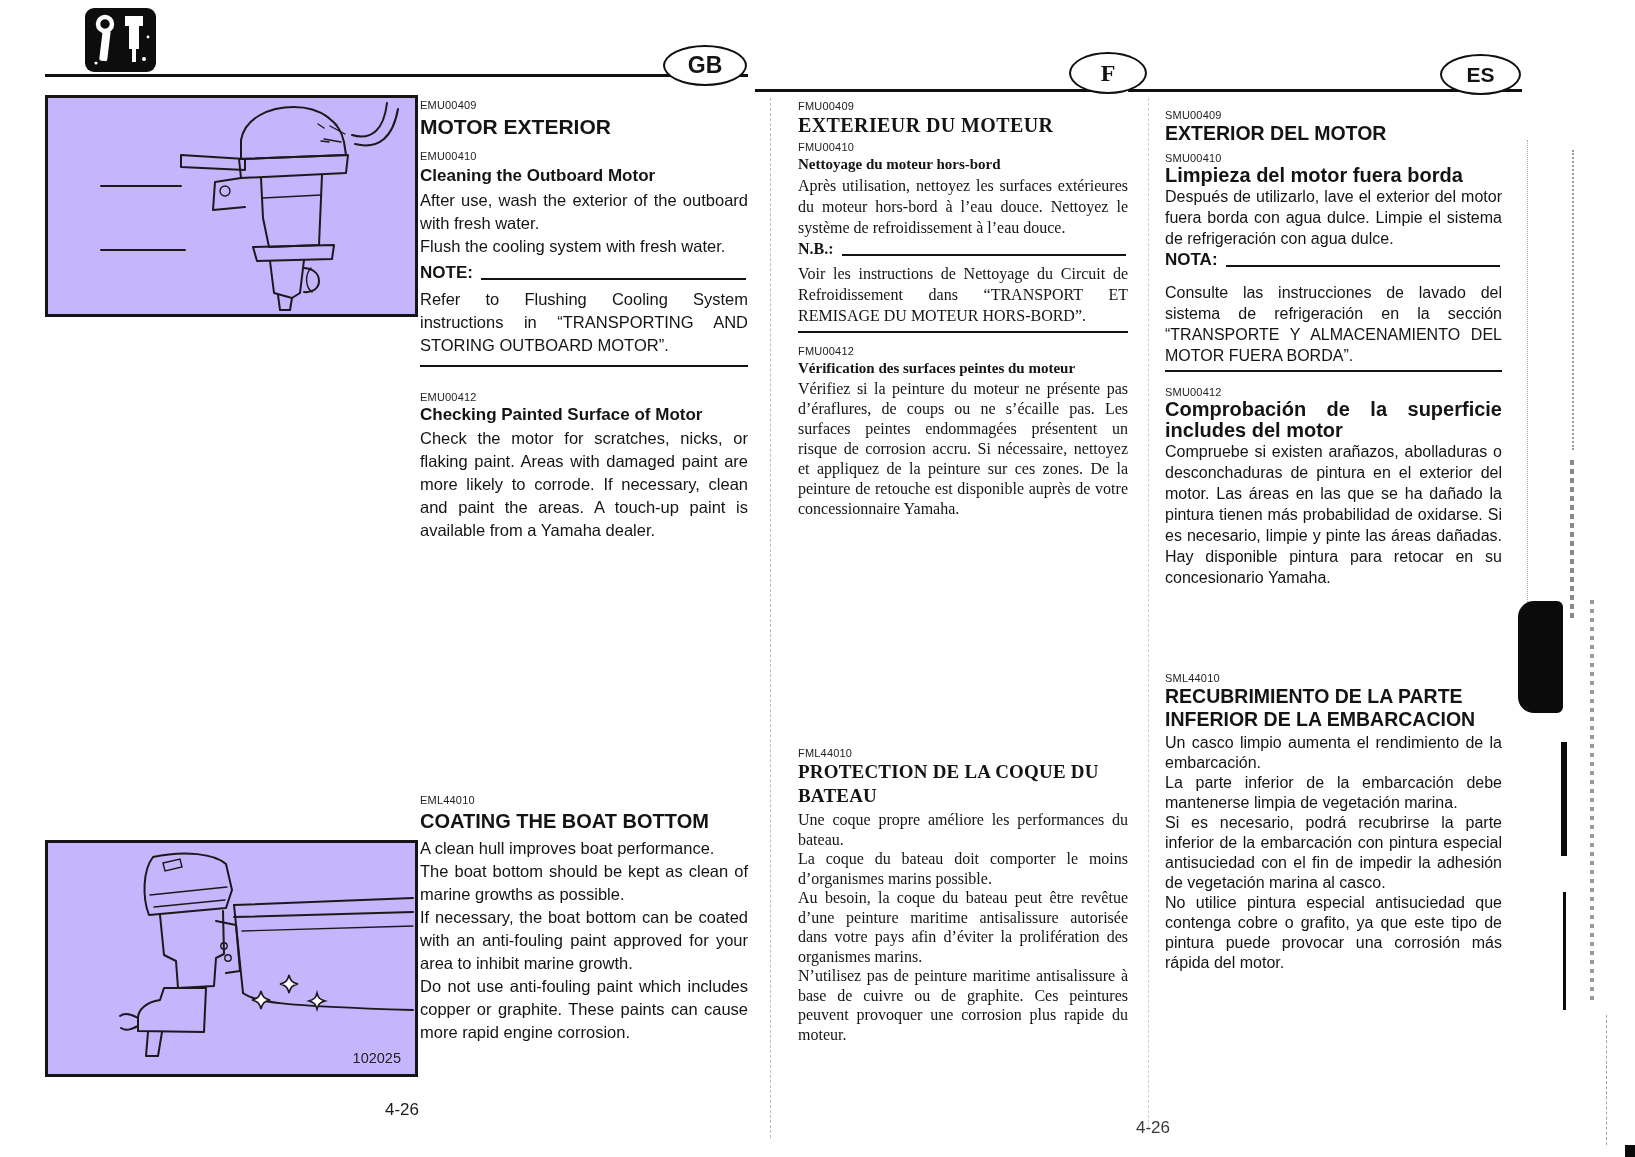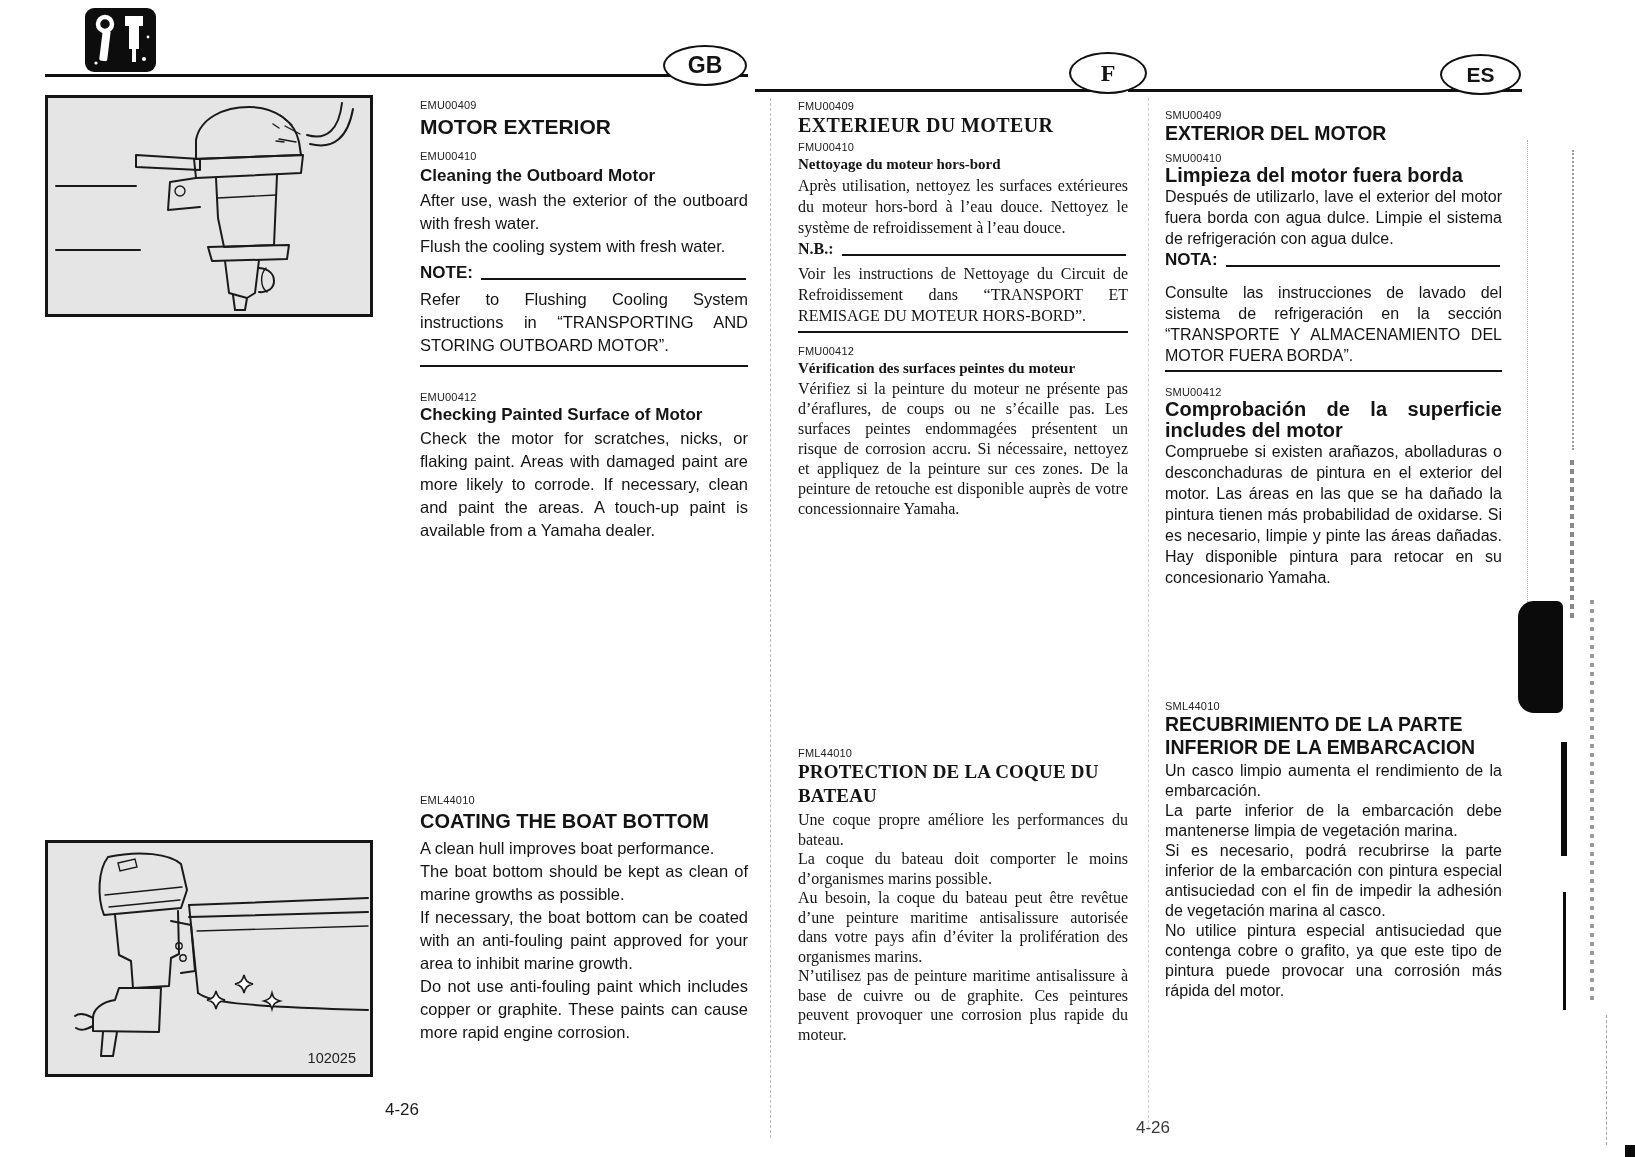--- a/index.html
+++ b/index.html
@@ -10,21 +10,21 @@
   .hrule{position:absolute;background:#101010;}
   .rule-left{left:45px;top:74px;width:703px;height:3px;}
   .rule-mid{left:755px;top:89px;width:365px;height:3px;}
   .rule-right{left:1128px;top:89px;width:394px;height:3px;}
   .badge{position:absolute;border:2.5px solid #101010;border-radius:50%;background:#fff;
          display:flex;align-items:center;justify-content:center;font-weight:bold;}
   .badge-gb{left:663px;top:45px;width:80px;height:37px;font-size:23px;}
   .badge-f{left:1069px;top:52px;width:74px;height:38px;font-size:24px;font-family:"Liberation Serif",serif;}
   .badge-es{left:1440px;top:54px;width:77px;height:37px;font-size:21px;}
   
-  .figure{position:absolute;border:3px solid #151515;background:#e5e5e5;}
+  .figure{position:absolute;border:3px solid #151515;background:#c4b5fd;padding-left:45px;}
   .fig1{left:45px;top:95px;width:322px;height:216px;}
   .fig2{left:45px;top:840px;width:322px;height:231px;}
   .fig-code{position:absolute;right:14px;bottom:8px;font-size:14.5px;color:#222;}
   svg .ln{fill:none;stroke:#1a1a1a;stroke-width:2;stroke-linecap:round;stroke-linejoin:round;}
   svg .ln-thin{fill:none;stroke:#1a1a1a;stroke-width:1.4;stroke-linecap:round;}
   
   .col{position:absolute;top:95px;}
   .col-en{left:420px;width:328px;}
   .col-fr{left:798px;width:330px;font-family:"Liberation Serif",serif;}
   .col-es{left:1165px;width:337px;}
@@ -209,21 +209,21 @@
     <div class="es-p">Después de utilizarlo, lave el exterior del motor fuera borda con agua dulce. Limpie el sistema de refrigeración con agua dulce.</div>
     <div class="note-row" style="margin-top:0">
       <span class="note-label">NOTA:</span>
       <span class="note-fill"></span>
     </div>
     <div class="es-p" style="margin-top:11px">Consulte las instrucciones de lavado del sistema de refrigeración en la sección “TRANSPORTE Y ALMACENAMIENTO DEL MOTOR FUERA BORDA”.</div>
     <div class="sec-rule" style="margin-top:4px"></div>
     <div class="code" style="margin-top:14px">SMU00412</div>
     <div class="es-h" style="text-align:justify">Comprobación de la superficie includes del motor</div>
     <div class="es-p">Compruebe si existen arañazos, abolladuras o desconchaduras de pintura en el exterior del motor. Las áreas en las que se ha dañado la pintura tienen más probabilidad de oxidarse. Si es necesario, limpie y pinte las áreas dañadas. Hay disponible pintura para retocar en su concesionario Yamaha.</div>
-    <div class="code" style="margin-top:112px">SML44010</div>
+    <div class="code" style="margin-top:84px">SML44010</div>
     <div class="es-title" style="line-height:23px">RECUBRIMIENTO DE LA PARTE INFERIOR DE LA EMBARCACION</div>
     <div class="es-p-sm">Un casco limpio aumenta el rendimiento de la embarcación.</div>
     <div class="es-p-sm" style="margin-top:0">La parte inferior de la embarcación debe mantenerse limpia de vegetación marina.</div>
     <div class="es-p-sm" style="margin-top:0">Si es necesario, podrá recubrirse la parte inferior de la embarcación con pintura especial antisuciedad con el fin de impedir la adhesión de vegetación marina al casco.</div>
     <div class="es-p-sm" style="margin-top:0">No utilice pintura especial antisuciedad que contenga cobre o grafito, ya que este tipo de pintura puede provocar una corrosión más rápida del motor.</div>
   </div>
 
   <div class="pageno">4-26</div>
   <div class="pageno-right">4-26</div>
 

